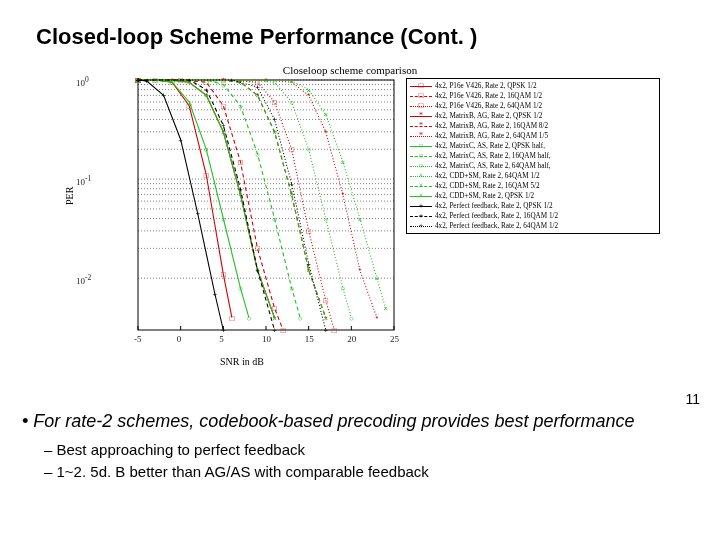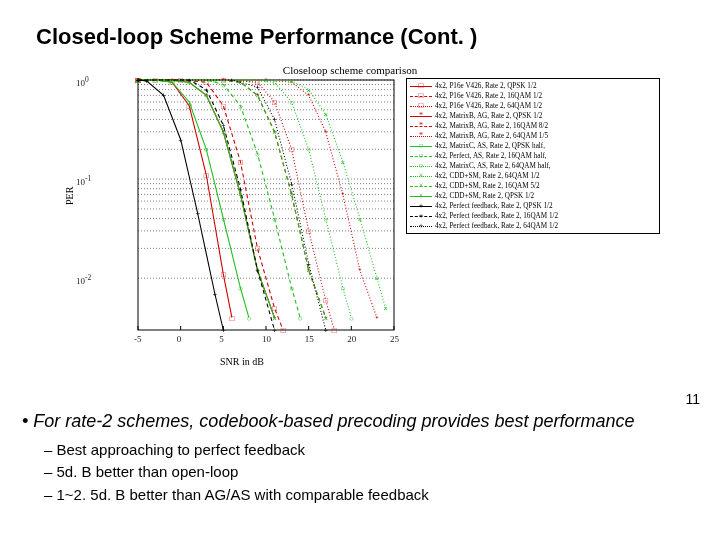--- a/index.html
+++ b/index.html
@@ -373,21 +373,21 @@
             <div class="lg-line" style="border-color: rgb(32, 192, 32);"></div>
             <div class="lg-sym" style="color: rgb(32, 192, 32);">○</div>
           </div>
           <span>4x2, MatrixC, AS, Rate 2, QPSK half,</span>
         </div>
         <div class="legend-row">
           <div class="lg-mark">
             <div class="lg-line" style="border-color: rgb(32, 192, 32); border-top-style: dashed;"></div>
             <div class="lg-sym" style="color: rgb(32, 192, 32);">○</div>
           </div>
-          <span>4x2, Perfect, AS, Rate 2, 16QAM half,</span>
+          <span>4x2, MatrixC, AS, Rate 2, 16QAM half,</span>
         </div>
         <div class="legend-row">
           <div class="lg-mark">
             <div class="lg-line" style="border-color: rgb(32, 192, 32); border-top-style: dotted;"></div>
             <div class="lg-sym" style="color: rgb(32, 192, 32);">○</div>
           </div>
           <span>4x2, MatrixC, AS, Rate 2, 64QAM half,</span>
         </div>
         <div class="legend-row">
           <div class="lg-mark">
@@ -432,18 +432,17 @@
           <span>4x2, Perfect feedback, Rate 2, 64QAM 1/2</span>
         </div>
       </div>
   </div>
 
   <div class="bullets">
     <p class="b1">• <span>For rate-2 schemes, codebook-based precoding provides best performance</span></p>
   </div>
   <div class="b2">
     <p>– <span>Best approaching to perfect feedback</span></p>
-    <p>– <span>5d. B better than open-loop</span></p>
     <p>– <span>1~2. 5d. B better than AG/AS with comparable feedback</span></p>
   </div>
 
   <div class="pagenum">11</div>
 </div>
 
 </body></html>

